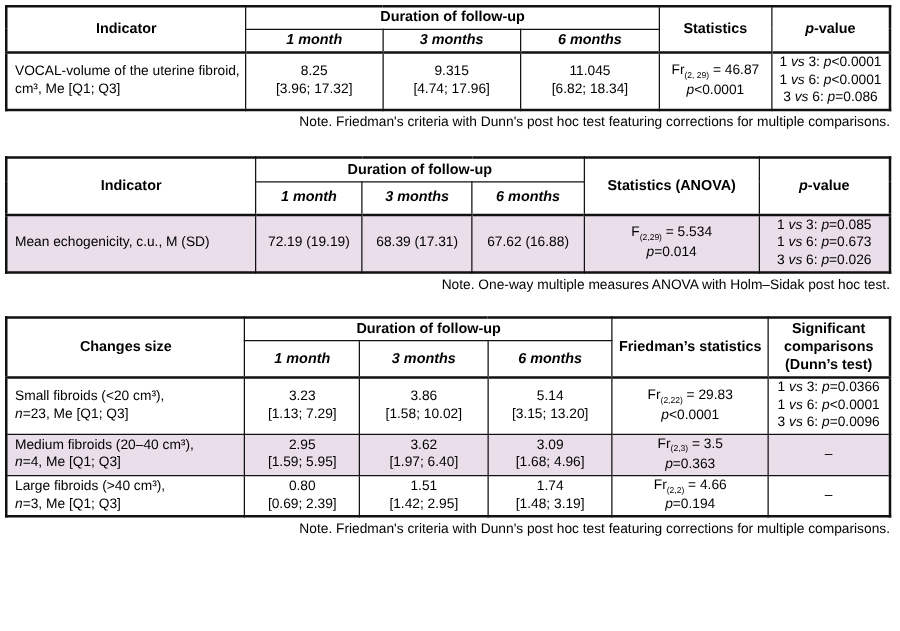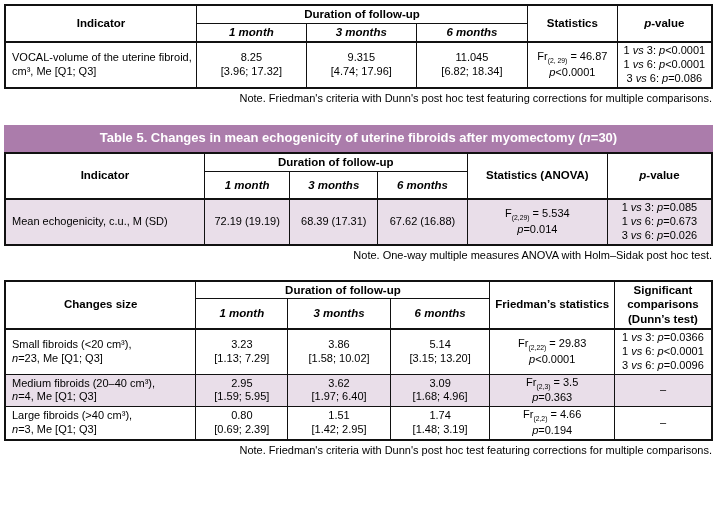--- a/index.html
+++ b/index.html
@@ -99,23 +99,20 @@
         <td>11.045<br>[6.82; 18.34]</td>
         <td>Fr<sub>(2, 29)</sub> = 46.87<br><i>p</i>&lt;0.0001</td>
         <td>1 <i>vs</i> 3: <i>p</i>&lt;0.0001<br>1 <i>vs</i> 6: <i>p</i>&lt;0.0001<br>3 <i>vs</i> 6: <i>p</i>=0.086</td>
       </tr>
     </tbody>
   </table>
   <div class="note">Note. Friedman's criteria with Dunn's post hoc test featuring corrections for multiple comparisons.</div>
 </div>
 
 <div class="twrap mt-mid">
-  <div class="bar">
-    <span>Table 5. Changes in mean echogenicity of uterine fibroids after myomectomy (<i>n</i>=30)</span>
-  </div>
   <table class="t5">
     <colgroup>
         <col class="c1">
         <col class="c2">
         <col class="c3">
         <col class="c4">
         <col class="c5">
         <col class="c6">
       </colgroup>
     <thead>

